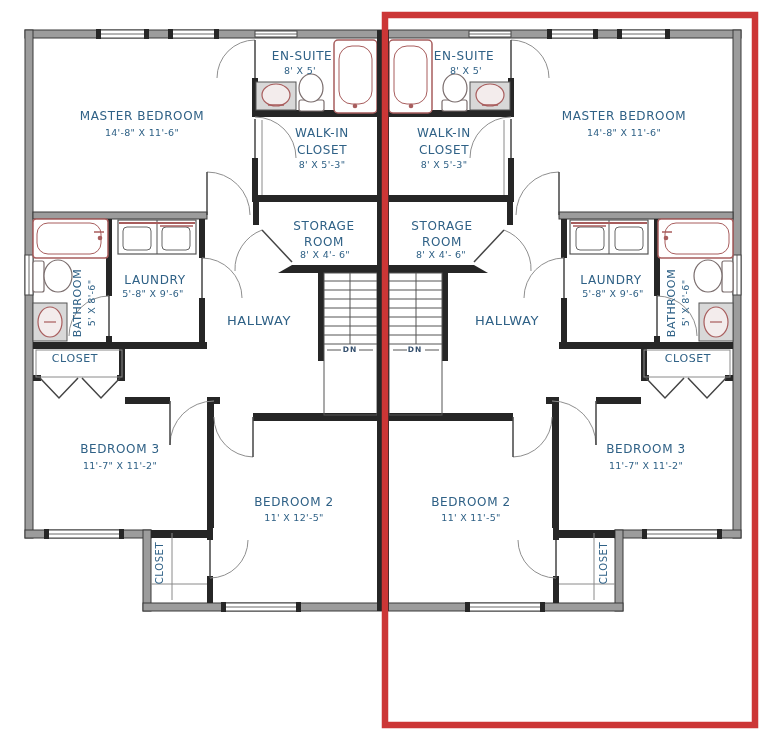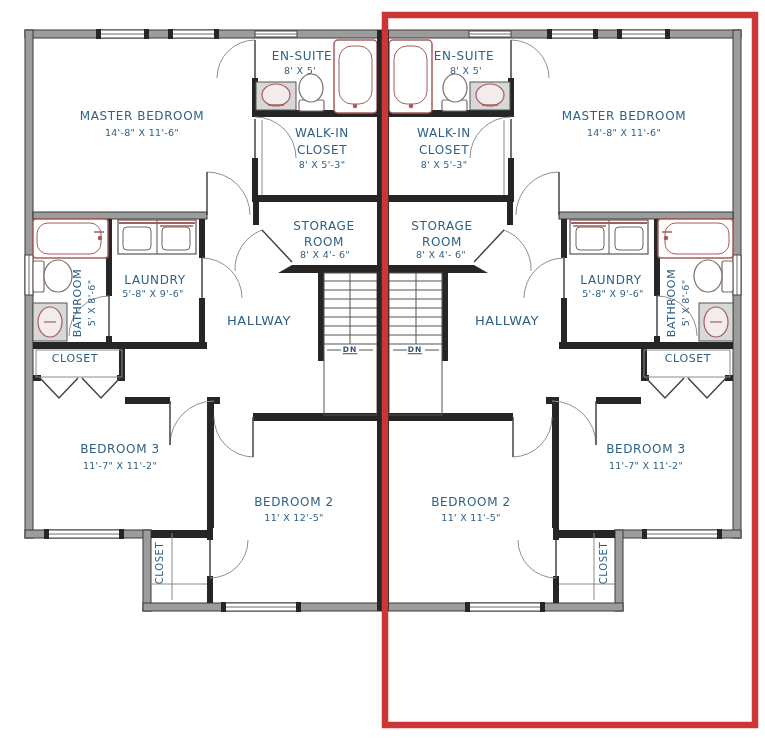--- a/index.html
+++ b/index.html
@@ -4,21 +4,21 @@
 <style>
   html,body{margin:0;padding:0;background:#ffffff;}
   #plan{position:relative;width:765px;height:743px;background:#ffffff;overflow:hidden;
         font-family:"DejaVu Sans", sans-serif;}
   #plan svg{position:absolute;left:0;top:0;}
   .lbl{position:absolute;color:#2f6186;white-space:nowrap;transform:translate(-50%,-50%);
        font-size:12px;letter-spacing:0.6px;font-weight:400;text-align:center;line-height:1;}
   .dims{font-size:9.5px;letter-spacing:0.3px;}
   .v{transform:translate(-50%,-50%) rotate(-90deg);}
   .sm{font-size:11px;}
-  .dn{font-size:7.5px;letter-spacing:1px;font-weight:700;color:#35506e;text-decoration:underline;}
+  .dn{font-size:7.5px;letter-spacing:1px;font-weight:700;color:#35506e;}
 </style>
 </head>
 <body>
 
 <div id="plan">
 
 <svg width="765" height="743" viewBox="0 0 765 743">
   <defs>
     <g id="unitL">
 

